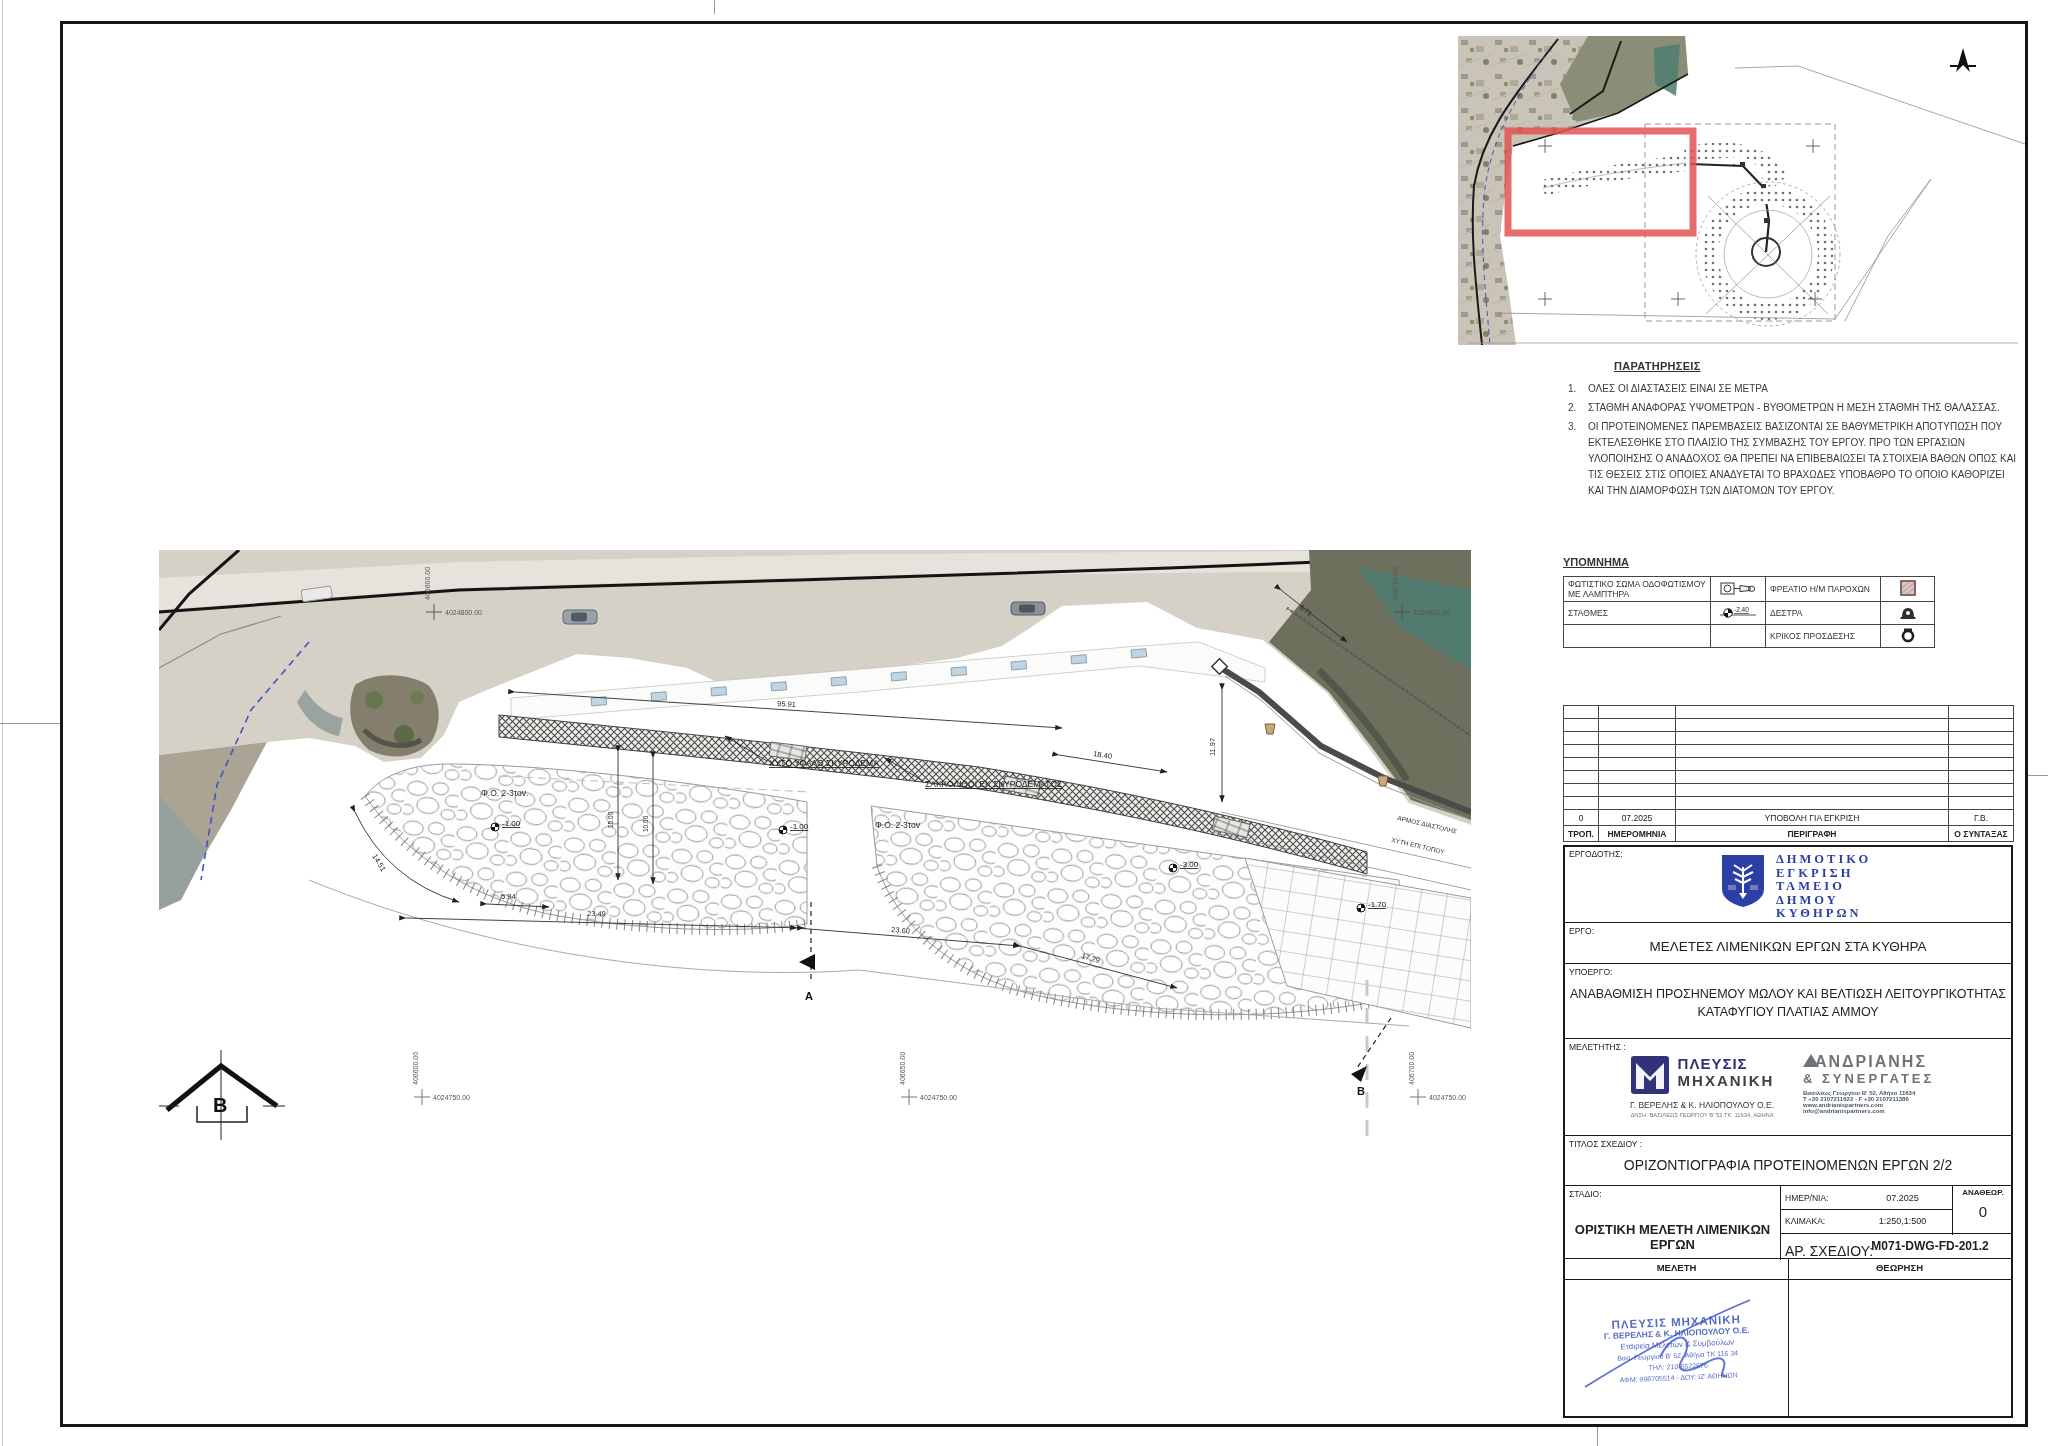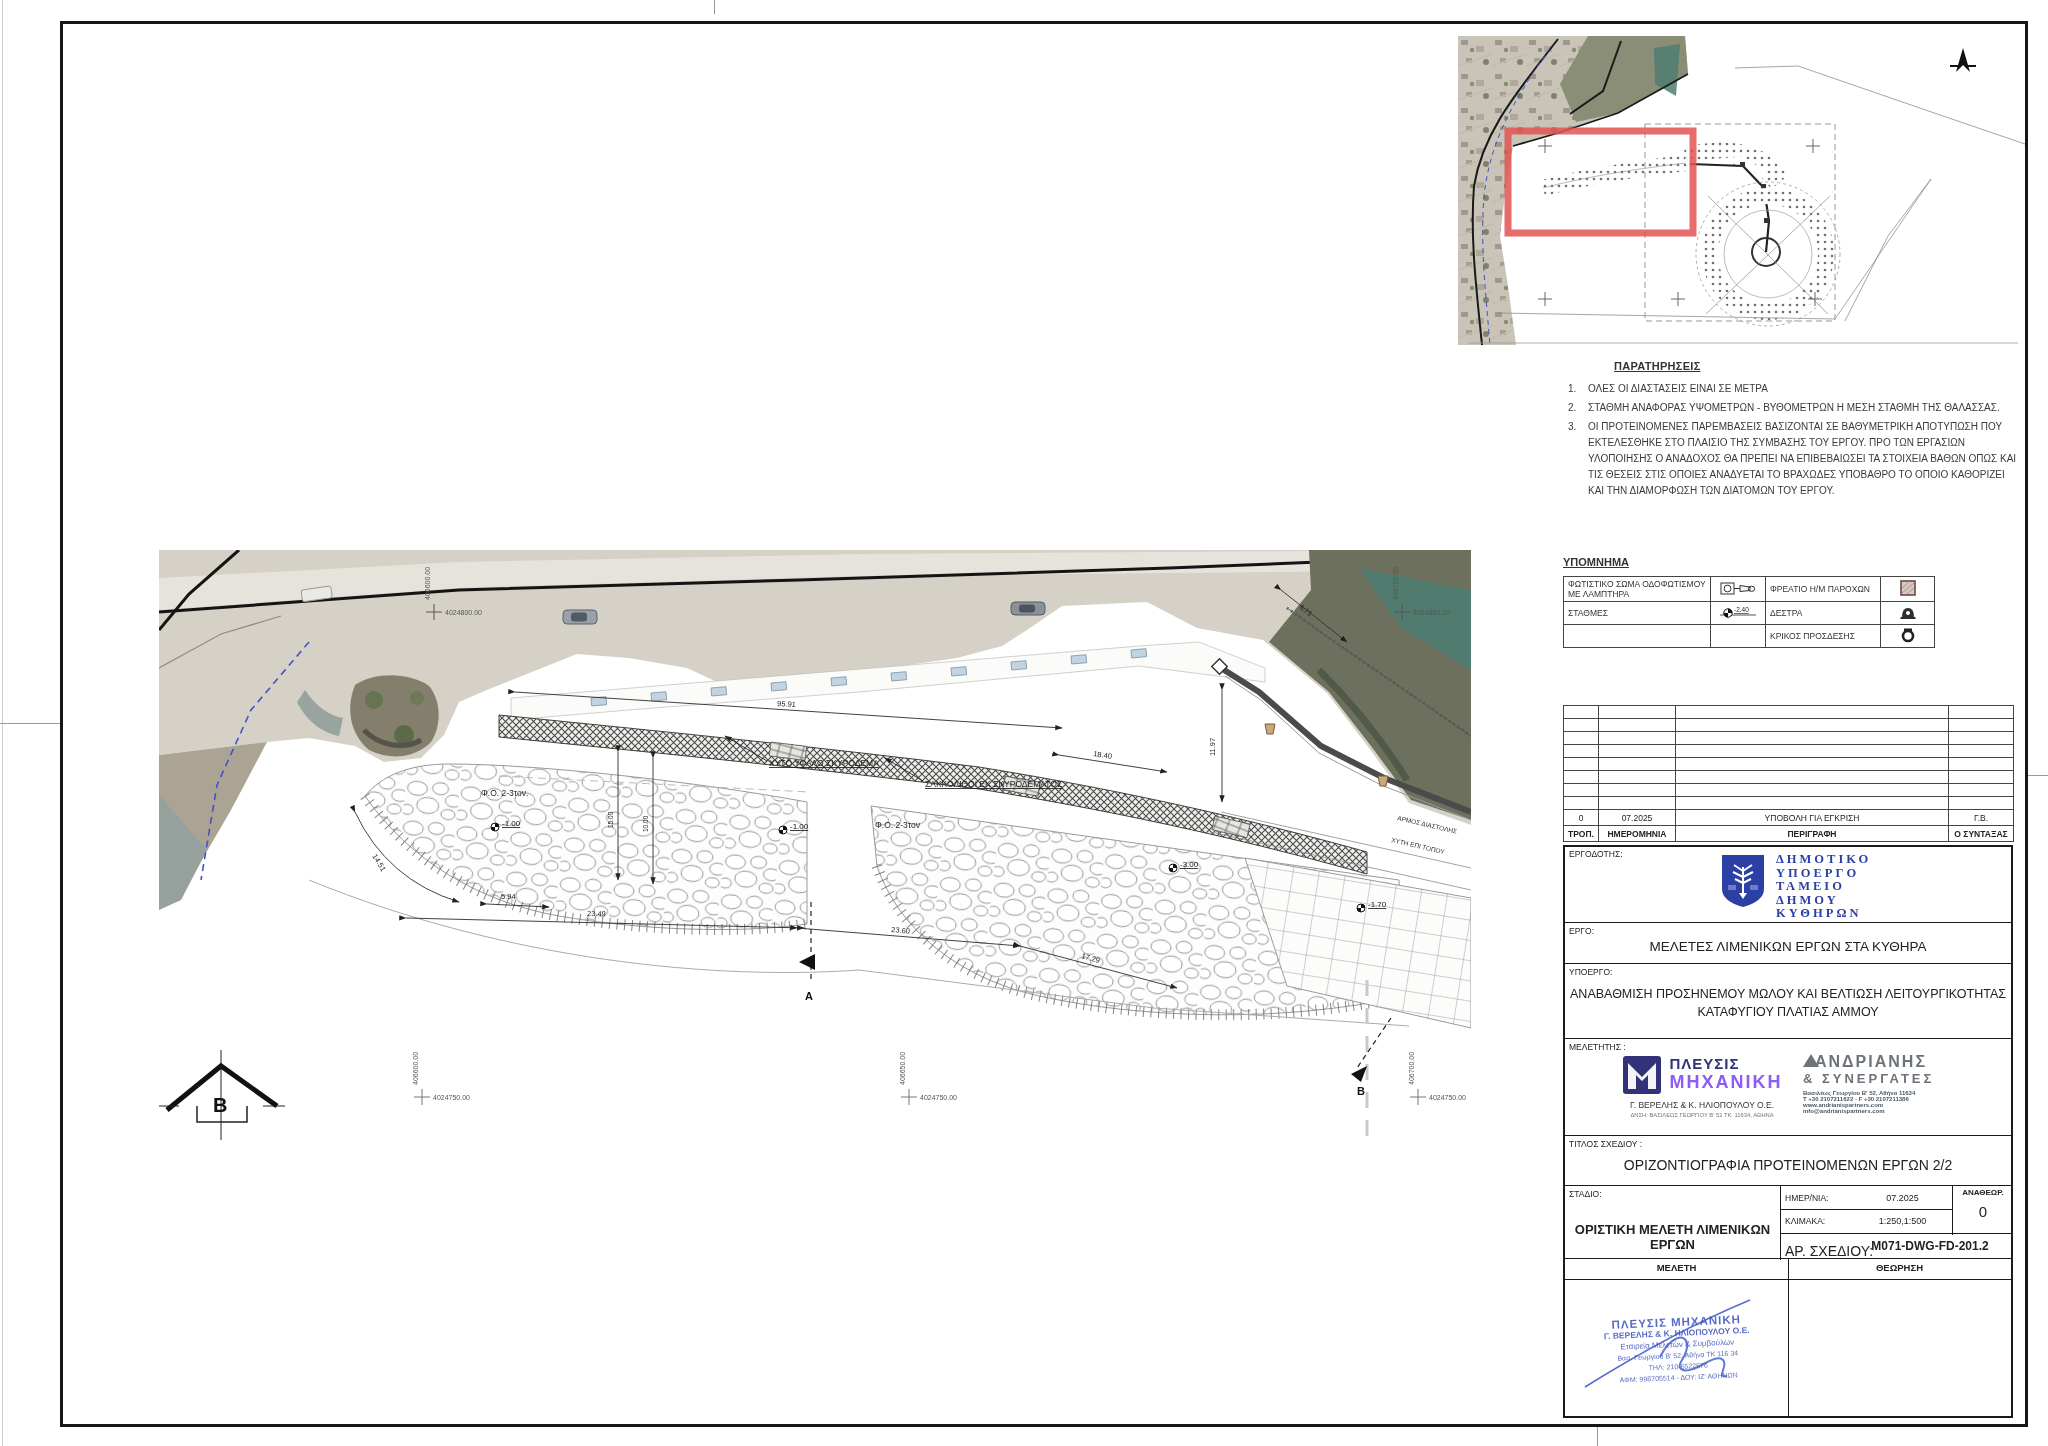--- a/index.html
+++ b/index.html
@@ -494,21 +494,21 @@
     <div class="abs" style="left:155px;top:6px;display:flex;gap:10px">
       <svg width="46" height="56" viewBox="0 0 46 56">
         <path d="M2,2 H44 V36 Q44,48 23,54 Q2,48 2,36 Z" fill="#2b3fa5"></path>
         <path d="M23,14 V40 M23,18 L14,12 M23,18 L32,12 M23,24 L13,19 M23,24 L33,19 M23,30 L15,26 M23,30 L31,26" stroke="#fff" stroke-width="2" fill="none"></path>
         <path d="M19,40 L23,46 L27,40" fill="#fff"></path>
         <rect x="8" y="32" width="8" height="5" fill="#6d7cc4"></rect>
         <rect x="30" y="32" width="8" height="5" fill="#6d7cc4"></rect>
       </svg>
       <div class="employer-lines">
         <div>ΔΗΜΟΤΙΚΟ</div>
-        <div>ΥΠΟΕΡΓΟ</div>
+        <div>ΕΓΚΡΙΣΗ</div>
         <div>ΤΑΜΕΙΟ</div>
         <div>ΔΗΜΟΥ</div>
         <div>ΚΥΘΗΡΩΝ</div>
       </div>
     </div>
     <div class="hline" style="top:75px"></div>
 
     <div class="tb-label" style="left:4px;top:79px">ΕΡΓΟ:</div>
     <div class="center-txt" style="top:92px;font-size:13.5px">ΜΕΛΕΤΕΣ ΛΙΜΕΝΙΚΩΝ ΕΡΓΩΝ ΣΤΑ ΚΥΘΗΡΑ</div>
     <div class="hline" style="top:116px"></div>
@@ -520,21 +520,21 @@
 
     <div class="tb-label" style="left:4px;top:195px">ΜΕΛΕΤΗΤΗΣ :</div>
     <div class="abs" style="left:52px;top:208px;width:170px;text-align:center">
       <div style="display:flex;justify-content:center;gap:8px;align-items:flex-start">
         <svg width="40" height="40" viewBox="0 0 40 40">
           <rect x="1" y="1" width="38" height="38" rx="3" fill="#32327a"></rect>
           <path d="M6,8 L20,22 L34,8 V34 H26 V20 L20,26 L14,20 V34 H6 Z" fill="#fff" opacity=".95"></path>
         </svg>
         <div style="text-align:left">
           <div style="font-size:15px;font-weight:bold;color:#32327a;letter-spacing:1px">ΠΛΕΥΣΙΣ</div>
-          <div style="font-size:18px;font-weight:bold;color:#8b5cf6;letter-spacing:2px">ΜΗΧΑΝΙΚΗ</div>
+          <div style="font-size:15px;font-weight:bold;color:#404040;letter-spacing:2px">ΜΗΧΑΝΙΚΗ</div>
         </div>
       </div>
       <div style="font-size:8.5px;color:#333;margin-top:5px">Γ. ΒΕΡΕΛΗΣ &amp; Κ. ΗΛΙΟΠΟΥΛΟΥ Ο.Ε.</div>
       <div style="font-size:5.8px;color:#777;margin-top:2px">ΔΝΣΗ: ΒΑΣΙΛΕΩΣ ΓΕΩΡΓΙΟΥ Β' 52 ΤΚ: 11634, ΑΘΗΝΑ</div>
     </div>
     <div class="abs" style="left:238px;top:206px;width:190px;text-align:left">
       <div style="font-size:16px;color:#6d7378;letter-spacing:2px;font-weight:bold">
         <span style="display:inline-block;width:0;height:0;border-left:8px solid transparent;border-right:8px solid transparent;border-bottom:13px solid transparent;border-bottom-color:#6d7378;margin-right:-4px"></span><span>ΑΝΔΡΙΑΝΗΣ</span>
       </div>
       <div style="font-size:13px;color:#6d7378;letter-spacing:3px;font-weight:bold">&amp; ΣΥΝΕΡΓΑΤΕΣ</div>

